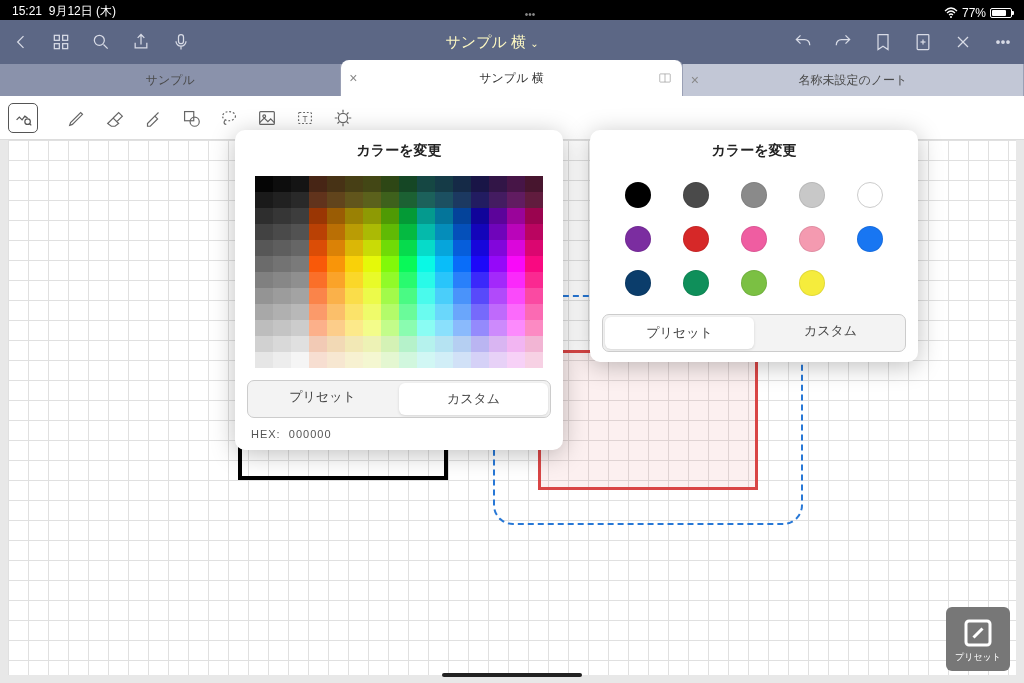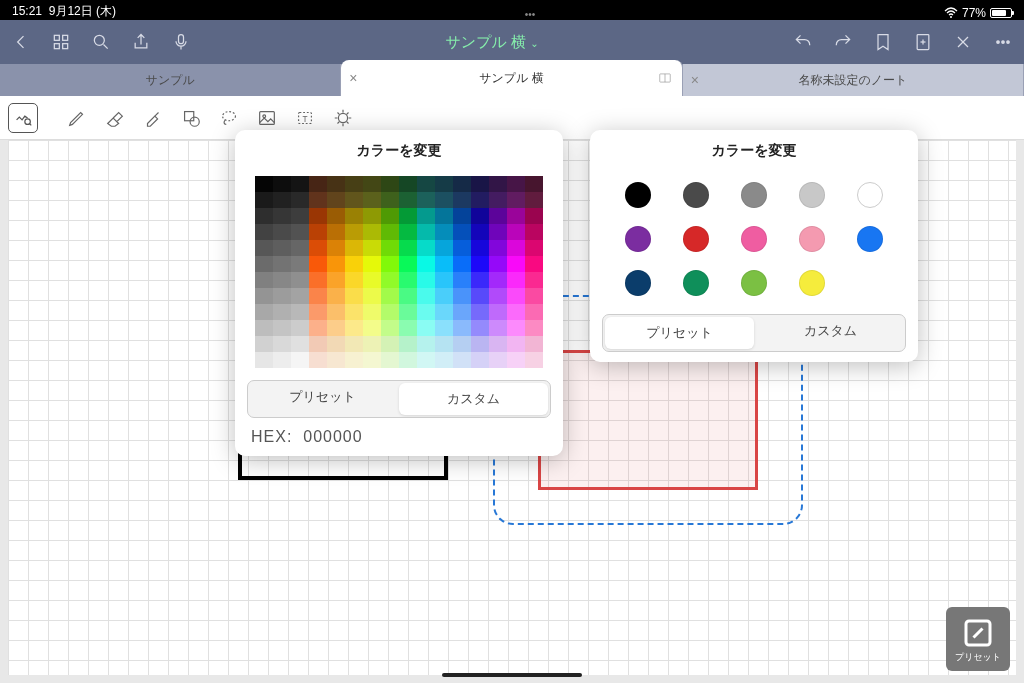--- a/index.html
+++ b/index.html
@@ -8,21 +8,21 @@
 
 .status-bar { height: 20px; background: #000; color: #fff; display: flex; align-items: flex-end; padding: 0 12px; font-size: 12px; }
 .status-left { flex: 0 0 auto; }
 .status-center { flex: 1; text-align: center; font-size: 10px; color: #888; }
 .status-right { flex: 0 0 auto; display: flex; align-items: center; gap: 4px; }
 .battery-icon { width: 22px; height: 10px; border: 1px solid #fff; border-radius: 2px; position: relative; }
 .battery-icon::after { content: ''; position: absolute; right: -3px; top: 2px; width: 2px; height: 4px; background: #fff; border-radius: 0 1px 1px 0; }
 .battery-fill { position: absolute; left: 1px; top: 1px; bottom: 1px; width: 70%; background: #fff; border-radius: 1px; }
 
 
-.app-header { height: 44px; background: #5c6785; display: flex; align-items: center; padding: 0 10px; color: #86efac; }
+.app-header { height: 44px; background: #5c6785; display: flex; align-items: center; padding: 0 10px; color: #fef9c3; }
 .header-left, .header-right { display: flex; gap: 18px; align-items: center; }
 .header-center { flex: 1; text-align: center; font-size: 15px; font-weight: 500; }
 .icon-btn { width: 22px; height: 22px; display: flex; align-items: center; justify-content: center; cursor: pointer; }
 .icon-btn svg { width: 20px; height: 20px; stroke: #d8dbe6; fill: none; stroke-width: 1.5; }
 
 
 .tabs { height: 32px; background: #8a92ab; display: flex; }
 .tab { flex: 1; display: flex; align-items: center; justify-content: center; font-size: 12px; color: #4a4a4a; border-right: 1px solid #9aa0b5; position: relative; cursor: pointer; }
 .tab.active { background: #fff; border-radius: 8px 8px 0 0; margin-top: -4px; height: 36px; color: #333; }
 .tab-close { position: absolute; left: 8px; color: #888; font-size: 14px; }
@@ -50,21 +50,21 @@
 .pop1 { top: 130px; left: 235px; width: 328px; }
 .pop2 { top: 130px; left: 590px; width: 328px; }
 
 .color-grid { margin: 8px 20px 12px; display: grid; grid-template-columns: repeat(16, 1fr); grid-template-rows: repeat(12, 1fr); width: 288px; height: 192px; gap: 0; }
 .color-cell { width: 100%; height: 100%; cursor: pointer; }
 
 .seg { display: flex; margin: 0 12px 10px; border: 1px solid #ccc; border-radius: 7px; overflow: hidden; background: #f3f3f3; }
 .seg-btn { flex: 1; text-align: center; padding: 7px 0; font-size: 13px; color: #444; cursor: pointer; }
 .seg-btn.active { background: #fff; box-shadow: 0 1px 3px rgba(0,0,0,0.12); border-radius: 6px; margin: 2px; }
 
-.hex-row { padding: 0 16px 10px; font-size: 16px; color: #555; letter-spacing: 1px; }
+.hex-row { padding: 0 16px 10px; font-size: 11px; color: #555; letter-spacing: 1px; }
 
 .swatches { display: grid; grid-template-columns: repeat(5, 1fr); gap: 18px 22px; padding: 14px 30px 18px; justify-items: center; }
 .swatch { width: 26px; height: 26px; border-radius: 50%; cursor: pointer; border: 1px solid rgba(0,0,0,0.08); }
 
 .logo-badge { position: absolute; bottom: 12px; right: 14px; width: 64px; height: 64px; background: #777; border-radius: 6px; display: flex; flex-direction: column; align-items: center; justify-content: center; color: #fff; font-size: 9px; }
 .logo-badge svg { width: 36px; height: 36px; stroke: #fff; fill: none; stroke-width: 2; }
 
 .home-indicator { position: absolute; bottom: 6px; left: 50%; transform: translateX(-50%); width: 140px; height: 4px; background: #222; border-radius: 3px; }
 </style>
 </head>

